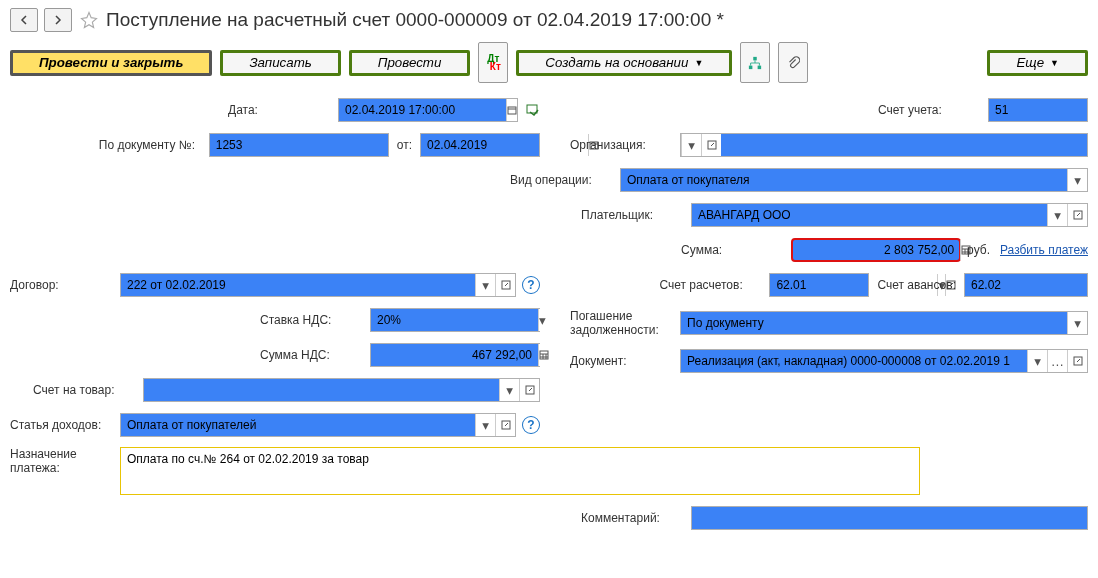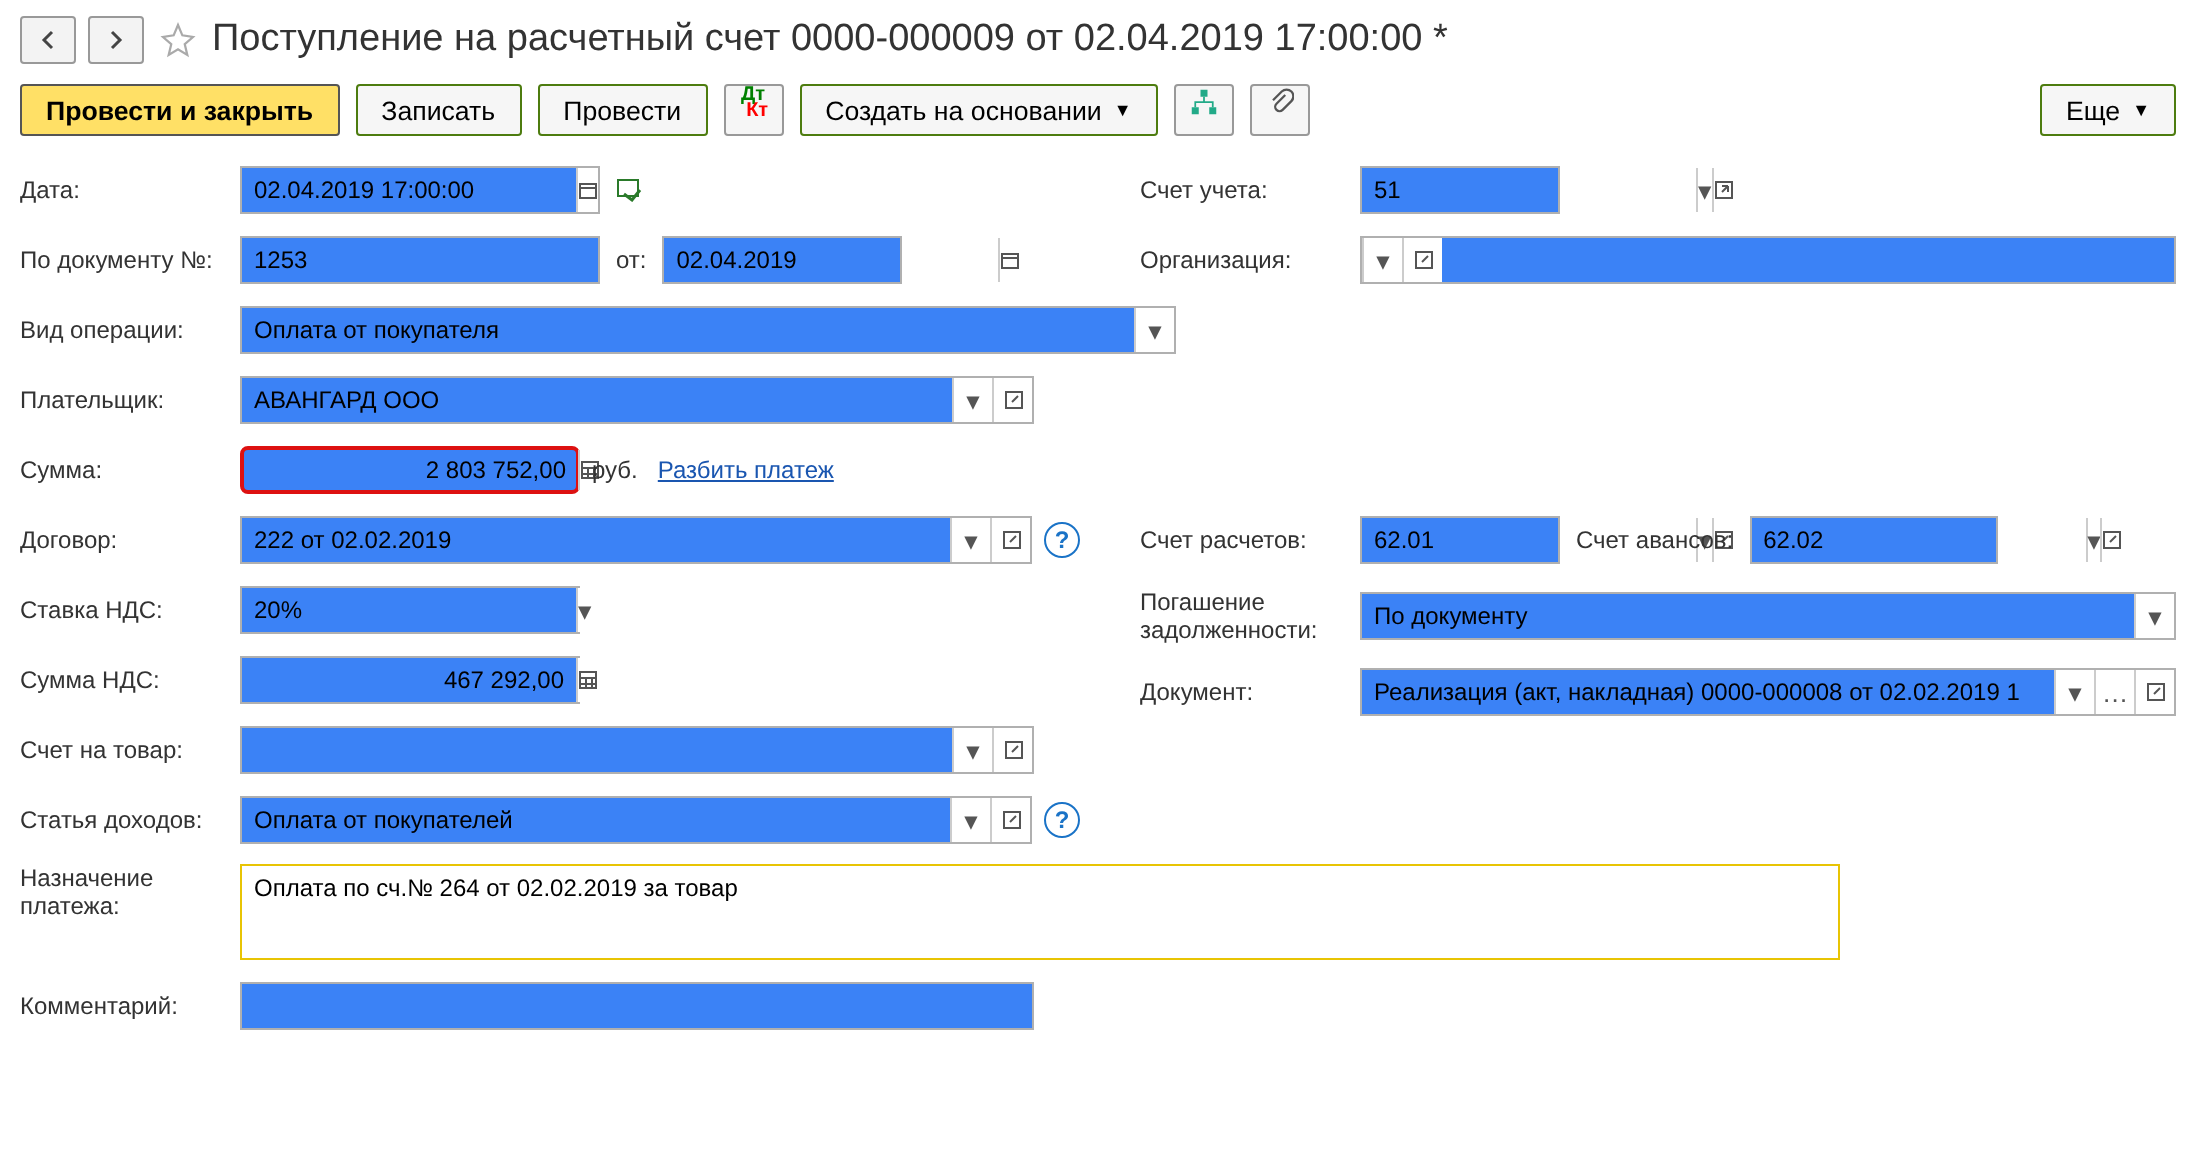--- a/index.html
+++ b/index.html
@@ -17,39 +17,39 @@
     width: 26px; height: 22px; border: 1px solid #999; background: #f3f3f3;
     display: inline-flex; align-items: center; justify-content: center;
     border-radius: 2px; cursor: pointer;
   }
   .nav-btn svg { width: 10px; height: 10px; }
   .star-icon { width: 22px; height: 22px; display: inline-flex; align-items: center; justify-content: center; color: #aaa; }
   .star-icon svg { width: 18px; height: 18px; }
   .title { font-size: 19px; color: #333; }
   .toolbar { display: flex; align-items: center; gap: 8px; margin-bottom: 14px; }
   .btn {
-    border: 1px solid #4d7c0f; background: #f6f6f6; padding: 4px 12px; height: 26px;
+    border: 3px solid #4d7c0f; background: #f6f6f6; padding: 4px 26px; height: 26px;
     box-sizing: border-box; border-radius: 2px; cursor: pointer; display: inline-flex;
-    align-items: center; gap: 4px;
+    align-items: center; gap: 4px; font-style: italic;
   }
   .btn.primary { background: #ffe066; border-color: #555; font-weight: bold; }
   .btn .caret { font-size: 9px; margin-left: 2px; }
   .icon-btn {
-    width: 30px; height: 26px; border: 1px solid #999; background: #f6f6f6;
-    display: inline-flex; justify-content: center;
+    width: 30px; height: 41px; border: 1px solid #999; background: #f6f6f6;
+    display: inline-flex; align-items: center; justify-content: center;
     border-radius: 2px; cursor: pointer; box-sizing: border-box;
   }
   .spacer { flex: 1; }
   .dtkt { font-size: 10px; line-height: 8px; }
   .dtkt .d { color: green; font-weight: bold; }
   .dtkt .k { color: red; font-weight: bold; margin-left: 4px; }
   .columns { display: flex; gap: 30px; }
   .col-left { width: 530px; }
   .col-right { flex: 1; }
-  .row { display: flex; align-items: center; margin-bottom: 9px; min-height: 26px; }
+  .row { display: flex; align-items: center; margin-bottom: 9px; min-height: 26px; justify-content: flex-end; }
   .label { width: 110px; color: #333; flex-shrink: 0; }
   .label-r { width: 110px; color: #333; flex-shrink: 0; }
   .gap-label { margin: 0 8px; }
   .field {
     border: 1px solid #b0b0b0; height: 24px; box-sizing: border-box;
     display: flex; align-items: center; background: #3b82f6;
   }
   .field.highlight-red { border: 2px solid #d11; border-radius: 4px; }
   .field input, .field .val {
     border: none; outline: none; padding: 0 6px; height: 100%; font: inherit;

